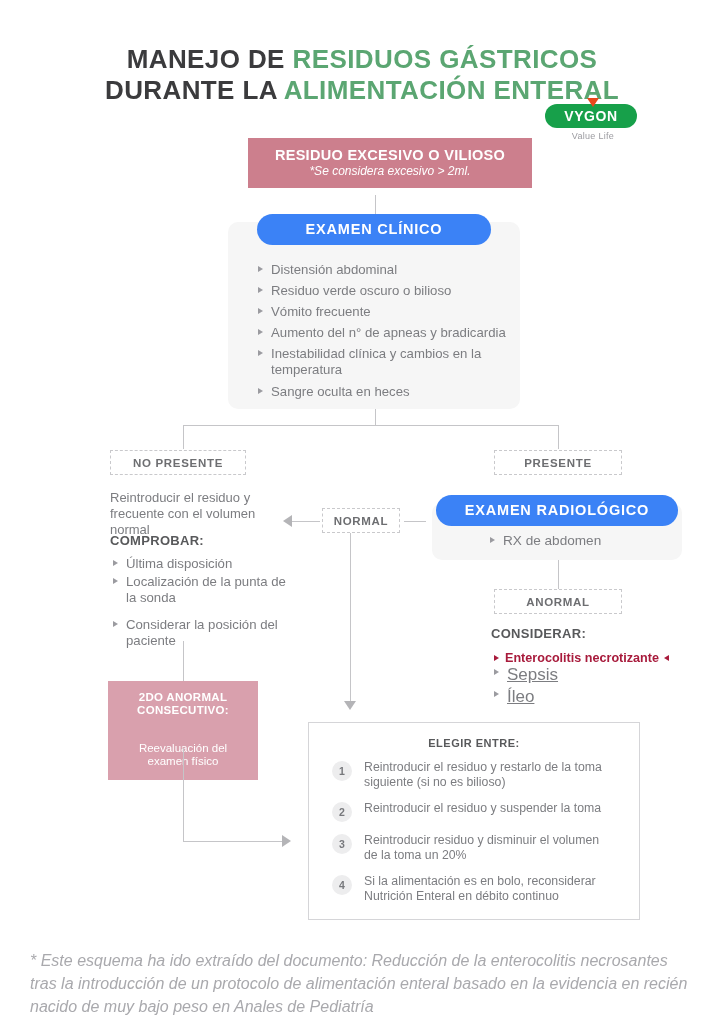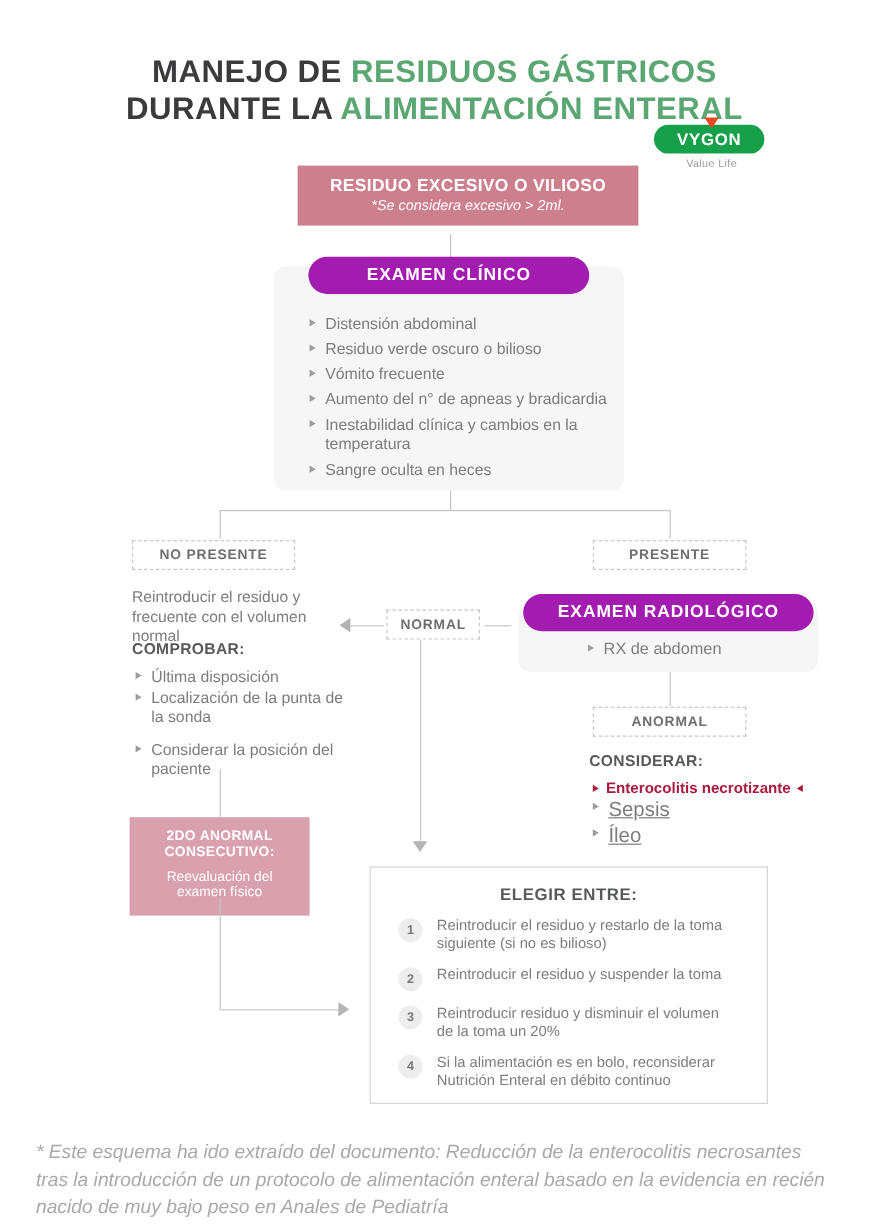--- a/index.html
+++ b/index.html
@@ -40,21 +40,21 @@
     background:#cc7f8d; text-align:center;
   }
   .pink-top .l1 { color:#fff; font-size:14.5px; font-weight:bold; letter-spacing:.3px; }
   .pink-top .l2 { color:#fff; font-size:12px; font-style:italic; margin-top:1px; }
 
   .clin-card {
     position:absolute; left:228px; top:222px; width:292px; height:187px;
     background:#f6f6f6; border-radius:10px;
   }
   .gray-pill {
-    background:#a21caf; border-radius:16px; color:#fff; font-weight:bold;
+    background:#3b82f6; border-radius:16px; color:#fff; font-weight:bold;
     font-size:14.5px; letter-spacing:.8px; text-align:center;
     height:31px; line-height:31px;
   }
   .clin-pill { position:absolute; left:29px; top:-8px; width:234px; }
   .clin-list { position:absolute; left:30px; top:40px; right:14px; }
 
   ul.bul { list-style:none; }
   ul.bul li {
     position:relative; padding-left:13px; font-size:13.2px; line-height:1.22;
     color:#7c7d81; margin-bottom:5px;
@@ -81,29 +81,29 @@
 
   
   .txt { position:absolute; font-size:13px; line-height:1.22; color:#7c7d81; }
   .head-bold { font-weight:bold; color:#58595b; letter-spacing:.3px; font-size:13px; }
 
   .pink-2 {
     position:absolute; left:108px; top:681px; width:150px; padding:10px 6px 11px;
     background:#d9a0ad; text-align:center;
   }
   .pink-2 .l1 { color:#fff; font-size:11.5px; font-weight:bold; line-height:1.16; letter-spacing:.3px; }
-  .pink-2 .l2 { color:#fff; font-size:11.5px; line-height:1.2; margin-top:7px; }
+  .pink-2 .l2 { color:#fff; font-size:11.5px; line-height:1.2; margin-top:24px; }
 
   
   .choose {
     position:absolute; left:308px; top:722px; width:332px; height:198px;
     border:1px solid #d5d5d8; background:#fff;
   }
   .choose-title {
-    text-align:center; margin-top:14px; font-size:14px; font-weight:bold;
+    text-align:center; margin-top:14px; font-size:11px; font-weight:bold;
     color:#58595b; letter-spacing:.5px;
   }
   .opt { display:flex; align-items:flex-start; margin:11px 0 0 23px; }
   .badge {
     flex:0 0 auto; width:20px; height:20px; border-radius:50%; background:#ededee;
     color:#77787c; font-size:10.5px; font-weight:bold; text-align:center; line-height:20px;
     margin-right:12px; margin-top:1px;
   }
   .opt-txt { font-size:12.3px; line-height:1.22; color:#7c7d81; width:250px; }
 

